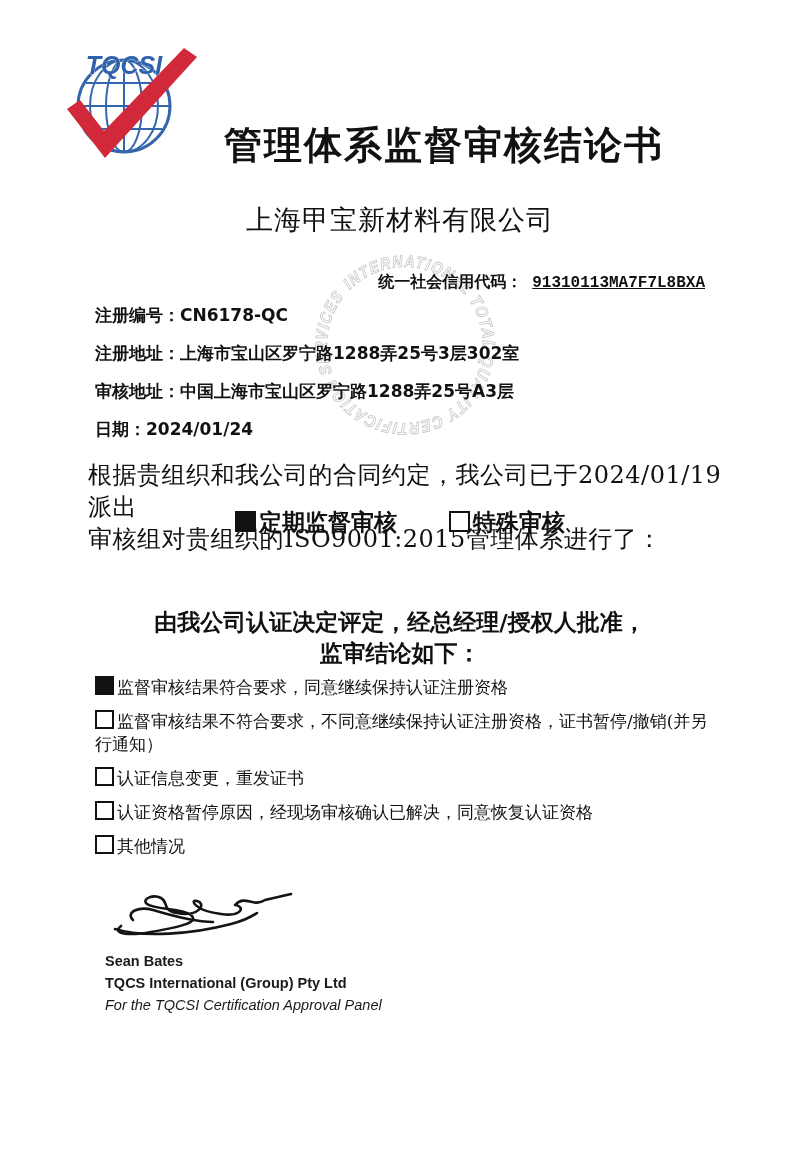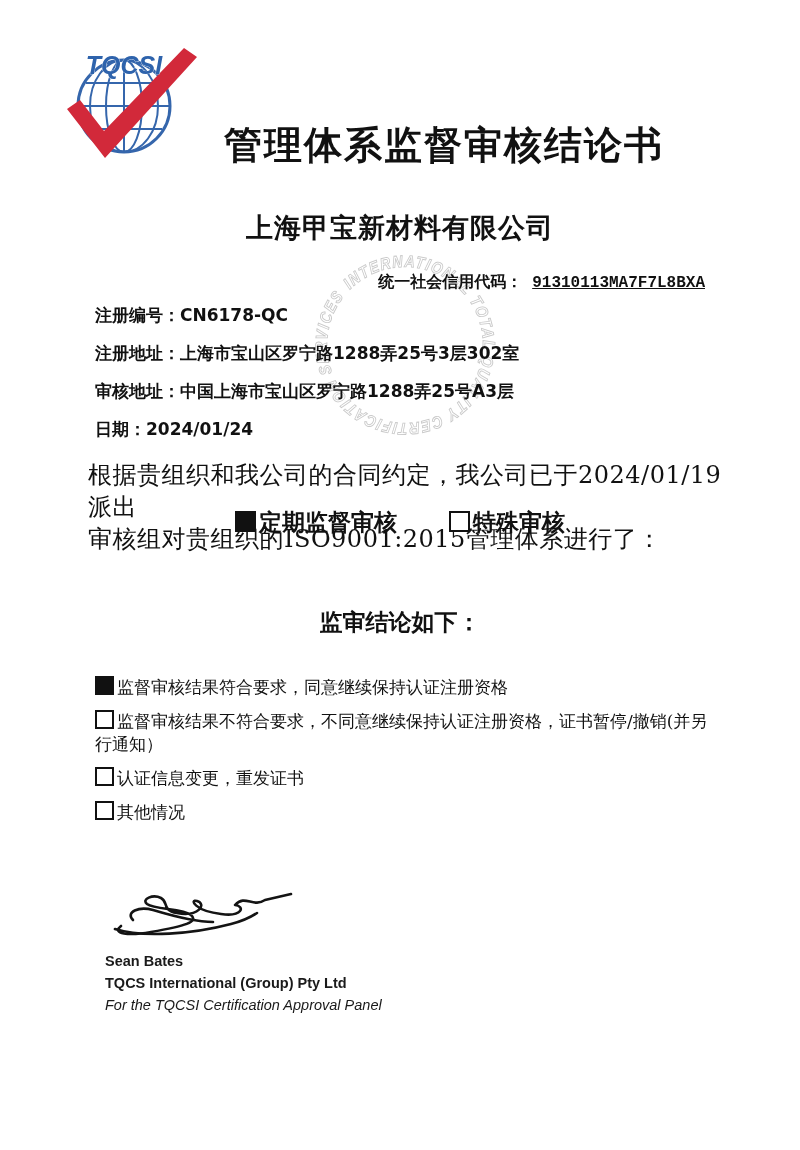--- a/index.html
+++ b/index.html
@@ -22,21 +22,21 @@
   }
   
   .logo{position:absolute;left:62px;top:44px;width:136px;height:122px;}
   
   .doc-title{
     position:absolute;top:120px;left:0;width:100%;
     text-align:center;font-size:38px;font-weight:bold;letter-spacing:2px;padding-left:44px;
   }
   .company-name{
     position:absolute;top:202px;left:0;width:100%;
-    text-align:center;font-size:27px;font-weight:bold;letter-spacing:1px;margin-top:8px;
+    text-align:center;font-size:27px;font-weight:normal;letter-spacing:1px;
   }
   .credit-line{
     position:absolute;top:272px;right:95px;
     font-size:16px;font-weight:bold;
     font-family:"DejaVu Sans", sans-serif;
   }
   .credit-line .code{font-family:"Liberation Mono", monospace;font-size:16px;margin-left:10px;text-decoration:underline;}
   .info-rows{position:absolute;top:304px;left:95px;font-family:"DejaVu Sans", sans-serif;}
   .info-row{font-size:17px;font-weight:bold;line-height:22px;margin-bottom:16px;}
   .info-row .val{font-weight:bold;}
@@ -132,34 +132,39 @@
   <div class="audit-type">
     <span class="opt">
       <span class="cbox big filled"></span><span>定期监督审核</span>
     </span>
     <span class="opt">
       <span class="cbox big"></span><span>特殊审核</span>
     </span>
   </div>
 
   <div class="decision-heading">
+    <div>由我公司认证决定评定，经总经理/授权人批准，</div>
     <div>监审结论如下：</div>
   </div>
 
   <div class="conclusions">
     <div class="c-item">
       <span class="cbox filled"></span><span>监督审核结果符合要求，同意继续保持认证注册资格</span>
       <div class="cont"></div>
     </div>
     <div class="c-item">
       <span class="cbox"></span><span>监督审核结果不符合要求，不同意继续保持认证注册资格，证书暂停/撤销(并另</span>
       <div class="cont">行通知）</div>
     </div>
     <div class="c-item">
       <span class="cbox"></span><span>认证信息变更，重发证书</span>
+      <div class="cont"></div>
+    </div>
+    <div class="c-item">
+      <span class="cbox"></span><span>认证资格暂停原因，经现场审核确认已解决，同意恢复认证资格</span>
       <div class="cont"></div>
     </div>
     <div class="c-item">
       <span class="cbox"></span><span>其他情况</span>
       <div class="cont"></div>
     </div>
   </div>
 
   <svg class="sig-svg" viewBox="0 0 195 60">
     <g fill="none" stroke="#141414" stroke-width="2.6" stroke-linecap="round" stroke-linejoin="round">

